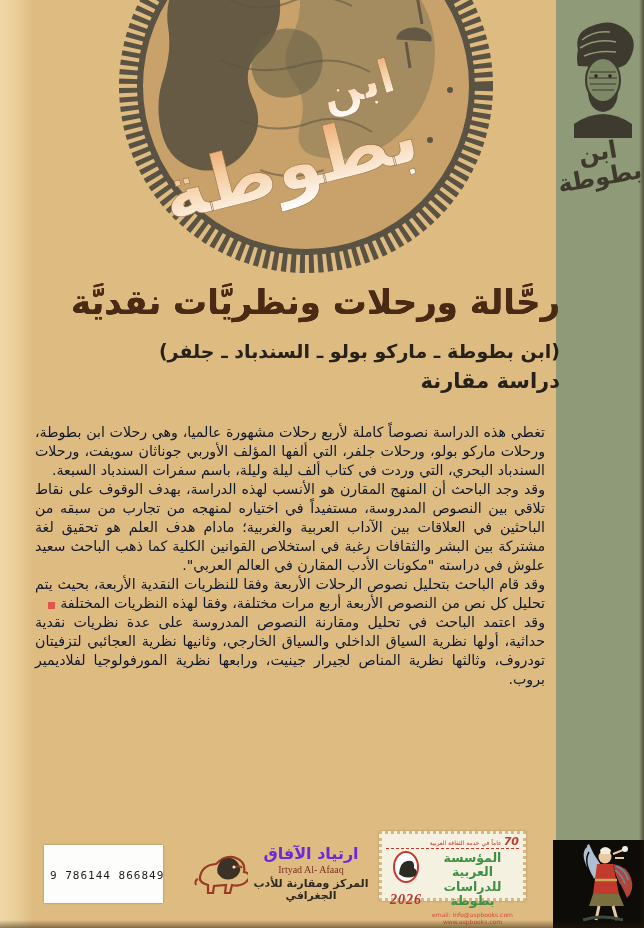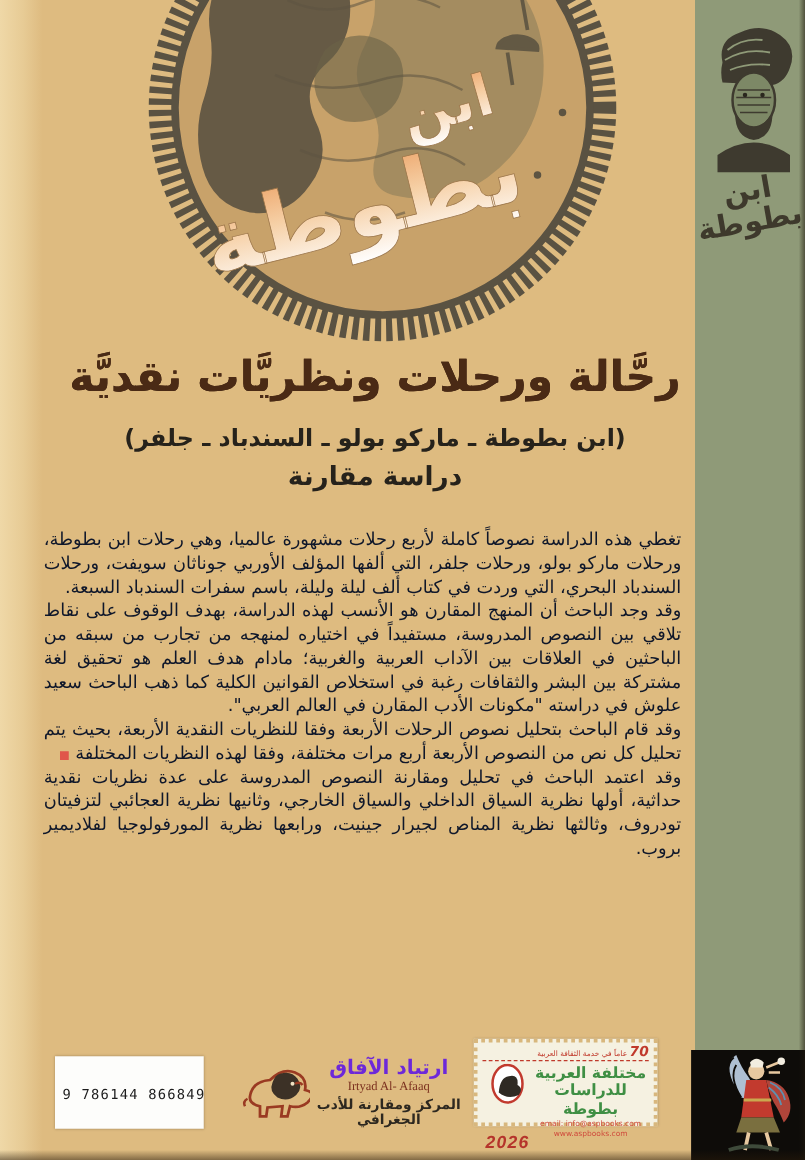--- a/index.html
+++ b/index.html
@@ -15,21 +15,21 @@
   .spine{position:absolute;left:556px;top:0;width:88px;height:928px;background:#8f9a78;}
   .edge-right{position:absolute;right:0;top:0;width:5px;height:100%;
     background:linear-gradient(270deg,rgba(30,22,12,.55),rgba(30,22,12,0));}
   .edge-bottom{position:absolute;left:0;bottom:0;width:100%;height:8px;
     background:linear-gradient(0deg,rgba(40,26,10,.5),rgba(40,26,10,0));}
 
   
   .medallion{position:absolute;left:110px;top:-110px;width:392px;height:392px;}
 
   
-  .title-block{position:absolute;left:40px;top:282px;width:520px;text-align:center;direction:rtl;}
+  .title-block{position:absolute;left:40px;top:282px;width:520px;direction:rtl;}
   .main-title{font-size:34px;line-height:1.2;font-weight:bold;color:#4a2a15;
     text-shadow:0 0 .5px #3a1f0e;margin:0;}
   .sub-title{font-size:19px;font-weight:bold;color:#26221b;margin-top:17px;}
   .edition-note{font-size:21px;font-weight:bold;color:#26221b;margin-top:7px;}
 
   
   .body-text{position:absolute;left:35px;top:423px;width:510px;direction:rtl;
     text-align:justify;color:#0f172a;font-size:14.2px;line-height:19px;}
   .body-text p{margin:0;}
   .endmark{display:inline-block;width:7px;height:7px;background:#e0564a;margin:0 5px -0.5px 0;}
@@ -52,22 +52,22 @@
 
   
   .stamp{position:absolute;left:379px;top:831px;width:147px;height:70px;background:#f5f1e1;
     border:3px dotted #d8b77d;box-sizing:border-box;padding:2px 4px;box-shadow:0 0 2px rgba(80,60,30,.35);}
   .stamp-top{direction:rtl;display:flex;align-items:baseline;justify-content:flex-start;
     gap:2px;border-bottom:1px dashed #c0392b;padding-bottom:1px;}
   .stamp-57{color:#c0392b;font-size:11px;font-weight:bold;font-style:italic;line-height:1;}
   .stamp-slogan{color:#c0392b;font-size:6px;line-height:1;}
   .stamp-mid{display:flex;margin-top:2px;}
   .stamp-left{width:40px;flex:none;text-align:center;}
-  .stamp-year{font-family:Liberation Sans, sans-serif;font-style:italic;font-weight:bold;
-    color:#b5342b;font-size:14px;letter-spacing:1px;margin-top:16px;}
+  .stamp-year{font-family:Liberation Serif, serif;font-style:italic;font-weight:bold;
+    color:#b5342b;font-size:14px;letter-spacing:1px;margin-top:3px;}
   .stamp-right{flex:1;text-align:center;direction:rtl;}
   .stamp-org{color:#3f8f44;font-weight:bold;font-size:12.5px;line-height:1.15;}
   .stamp-contact{direction:ltr;color:#cf4b3c;font-size:6px;line-height:1.3;margin-top:2px;}
 
   
   .portrait{position:absolute;left:566px;top:20px;width:72px;height:118px;}
   .spine-calli{position:absolute;left:560px;top:140px;width:80px;text-align:center;direction:rtl;
     font-size:24px;font-weight:bold;color:#3e392c;line-height:1.05;transform:rotate(-10deg);}
   .angel-box{position:absolute;left:553px;top:840px;width:91px;height:88px;background:#0e0c09;}
 </style>
@@ -169,21 +169,21 @@
     </div>
     <div class="stamp-mid">
       <div class="stamp-left">
         <svg viewBox="0 0 36 34" width="36" height="34">
           <ellipse cx="18" cy="16" rx="12" ry="15" fill="#ffffff" stroke="#c23a2e" stroke-width="2"></ellipse>
           <path d="M11,23 q1,-12 8,-13 q8,-2 7,7 q5,3 1,8 q-9,4 -16,-2 z" fill="#2e2a24"></path>
         </svg>
         <div class="stamp-year">2026</div>
       </div>
       <div class="stamp-right">
-        <div class="stamp-org">مختلفة العربية</div>
+        <div class="stamp-org">المؤسسة العربية</div>
         <div class="stamp-org">للدراسات بطوطة</div>
         <div class="stamp-contact">
           <div>email: info@aspbooks.com</div>
           <div>www.aspbooks.com</div>
         </div>
       </div>
     </div>
   </div>
 
   <div class="portrait">

